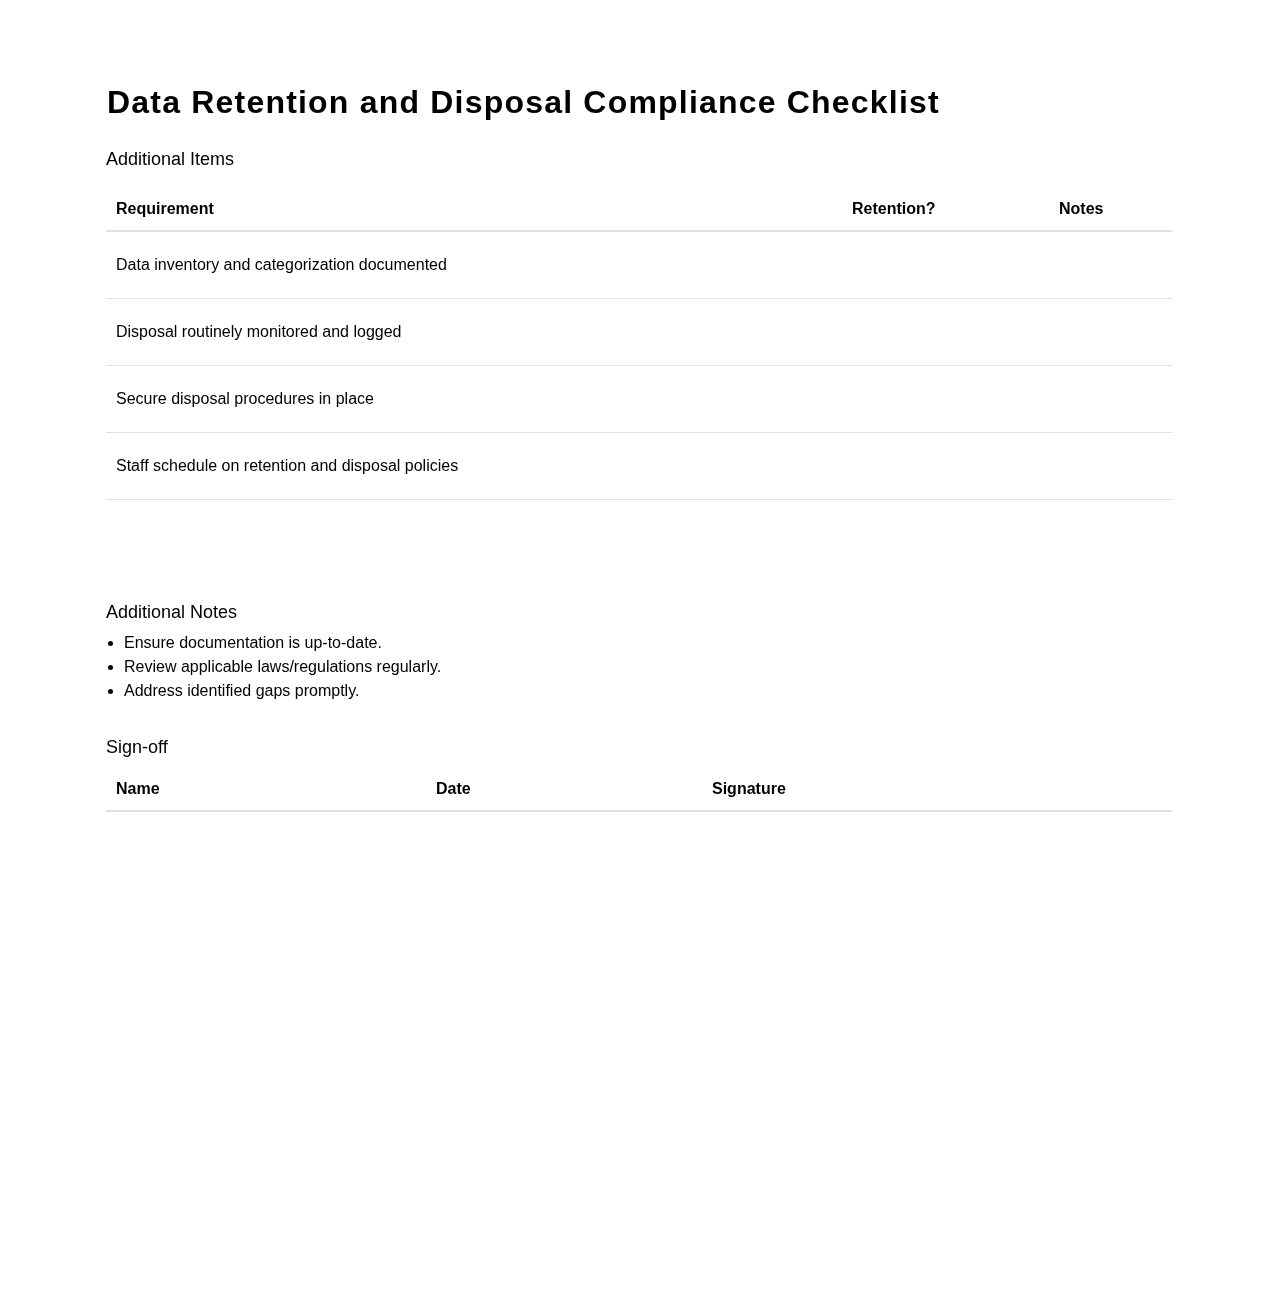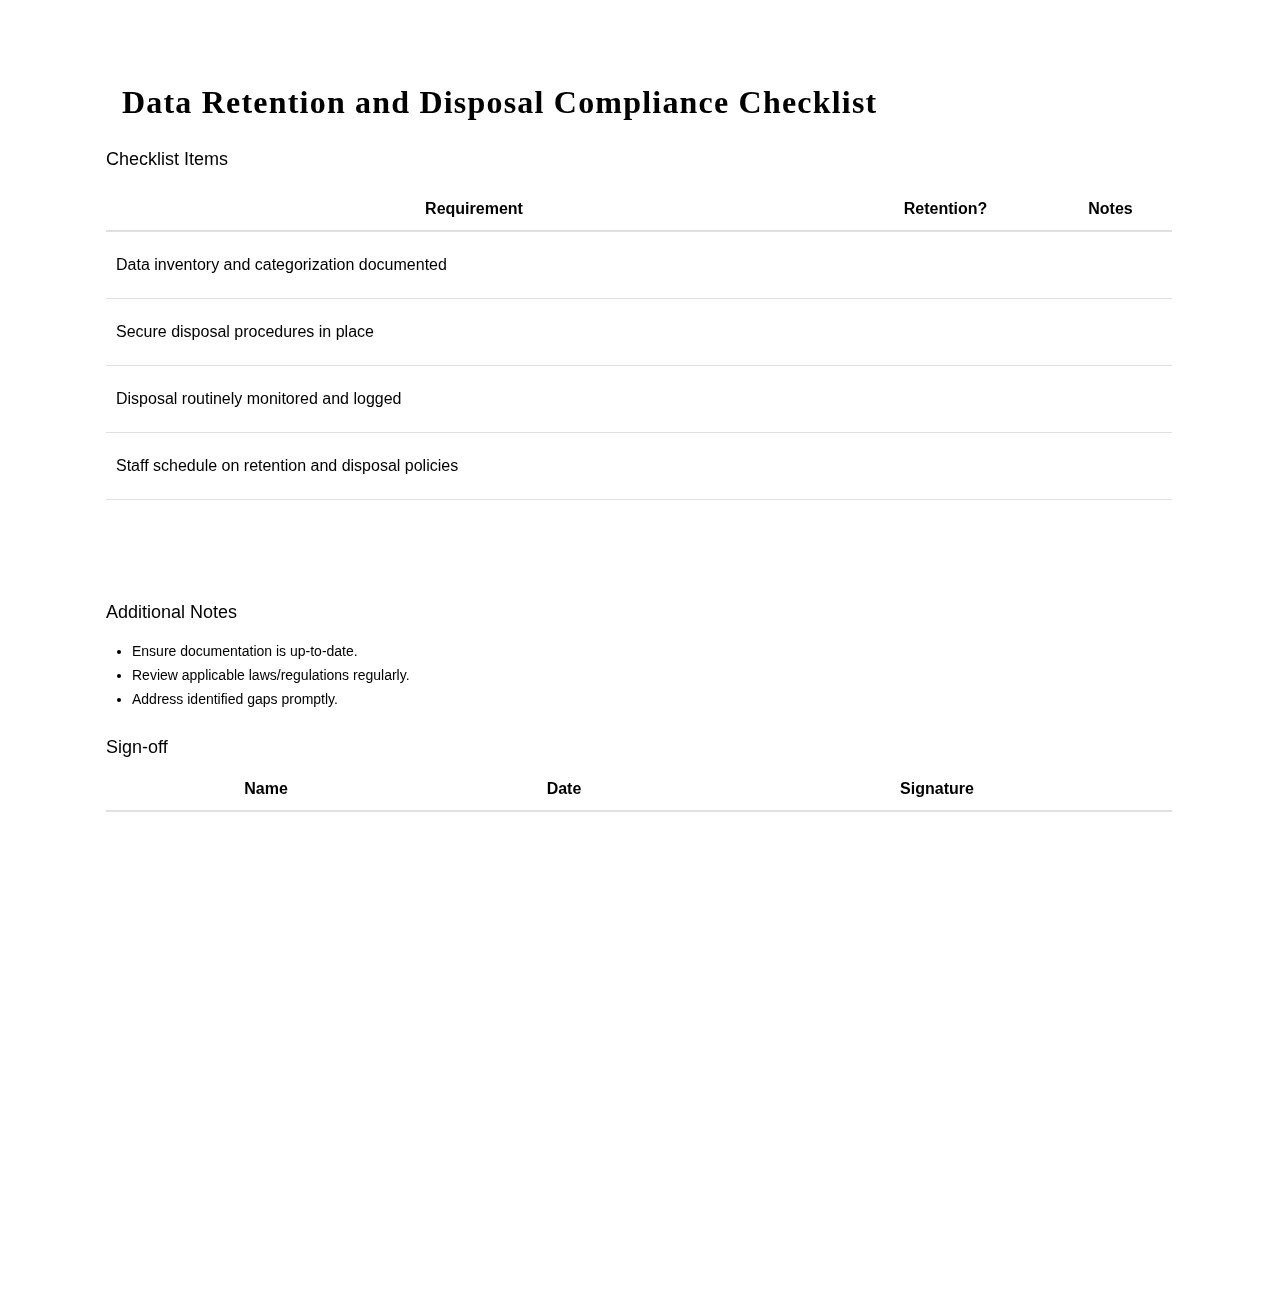--- a/index.html
+++ b/index.html
@@ -4,42 +4,42 @@
   <style>
     html, body { margin: 0; padding: 0; background: #ffffff; }
     body {
       width: 1278px; height: 1300px;
       font-family: "Liberation Sans", sans-serif;
       color: #000;
       position: relative;
     }
     .page { position: absolute; left: 106px; top: 0; width: 1066px; }
     h1 {
-      margin: 0; position: absolute; top: 82px; left: 16px;
+      margin: 0; position: absolute; top: 82px; left: 1px;
       font-size: 32px; font-weight: bold; letter-spacing: 1.2px;
-      line-height: 40px; white-space: nowrap; font-family: Liberation Serif, serif;
+      line-height: 40px; white-space: nowrap;
     }
     h2 {
       margin: 0; position: absolute; left: 0;
       font-size: 18px; font-weight: normal; line-height: 22px;
     }
     table { border-collapse: collapse; width: 1066px; position: absolute; left: 0; font-size: 16px; }
-    th { text-align: center; font-weight: bold; padding: 0 10px; height: 43px; border-bottom: 2px solid #e0e0e0; }
+    th { text-align: left; font-weight: bold; padding: 0 10px; height: 43px; border-bottom: 2px solid #e0e0e0; }
     td { padding: 12px 10px; height: 42px; border-bottom: 1px solid #e0e0e0; }
     tr.last td { border-bottom: none; }
-    ul { margin: 8px; padding: 0 0 0 18px; position: absolute; left: 0; font-size: 14px; }
+    ul { margin: 0; padding: 0 0 0 18px; position: absolute; left: 0; font-size: 16px; }
     li { line-height: 24px; }
   </style>
 </head>
 <body>
 
 <div class="page">
   <h1>Data Retention and Disposal Compliance Checklist</h1>
 
-  <h2 style="top:148px">Checklist Items</h2>
+  <h2 style="top:148px">Additional Items</h2>
 
   <table style="top:187px">
     <colgroup>
         <col style="width:736px">
         <col style="width:207px">
         <col style="width:123px">
       </colgroup>
     <thead>
       <tr>
         <th>Requirement</th>
@@ -47,26 +47,26 @@
         <th>Notes</th>
       </tr>
     </thead>
     <tbody>
       <tr>
         <td>Data inventory and categorization documented</td>
         <td></td>
         <td></td>
       </tr>
       <tr>
-        <td>Secure disposal procedures in place</td>
+        <td>Disposal routinely monitored and logged</td>
         <td></td>
         <td></td>
       </tr>
       <tr>
-        <td>Disposal routinely monitored and logged</td>
+        <td>Secure disposal procedures in place</td>
         <td></td>
         <td></td>
       </tr>
       <tr>
         <td>Staff schedule on retention and disposal policies</td>
         <td></td>
         <td></td>
       </tr>
     </tbody>
   </table>

